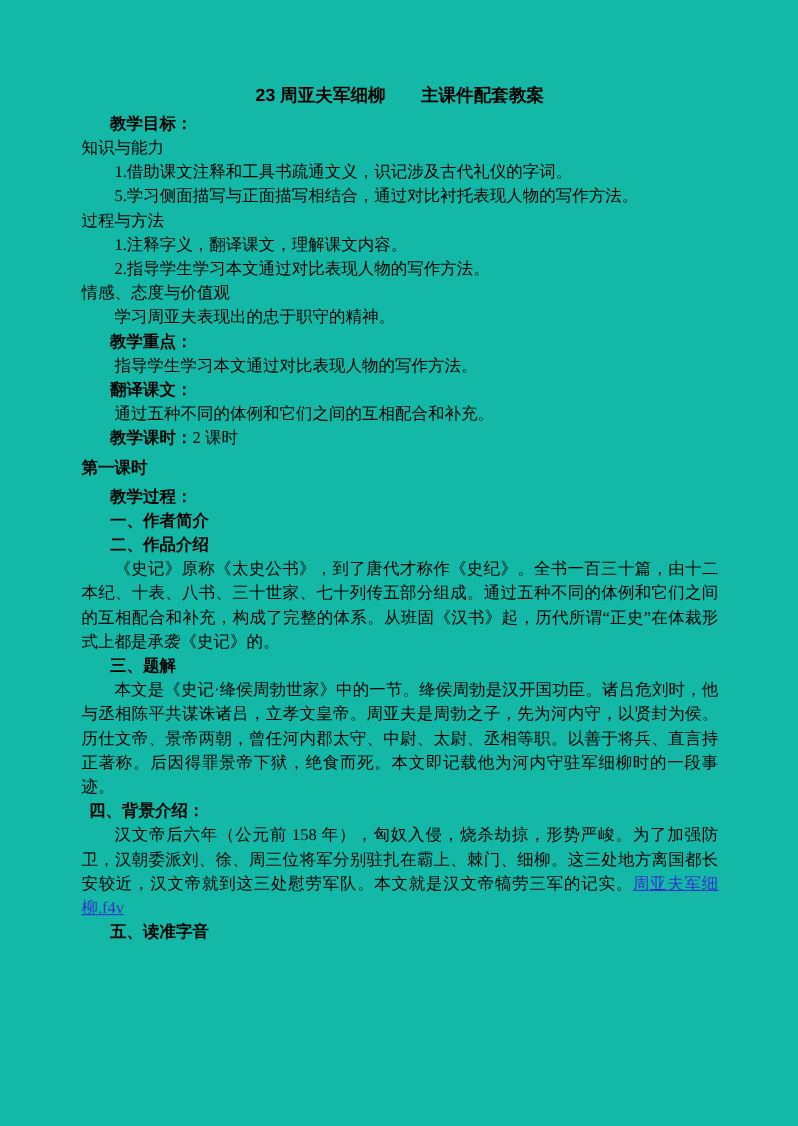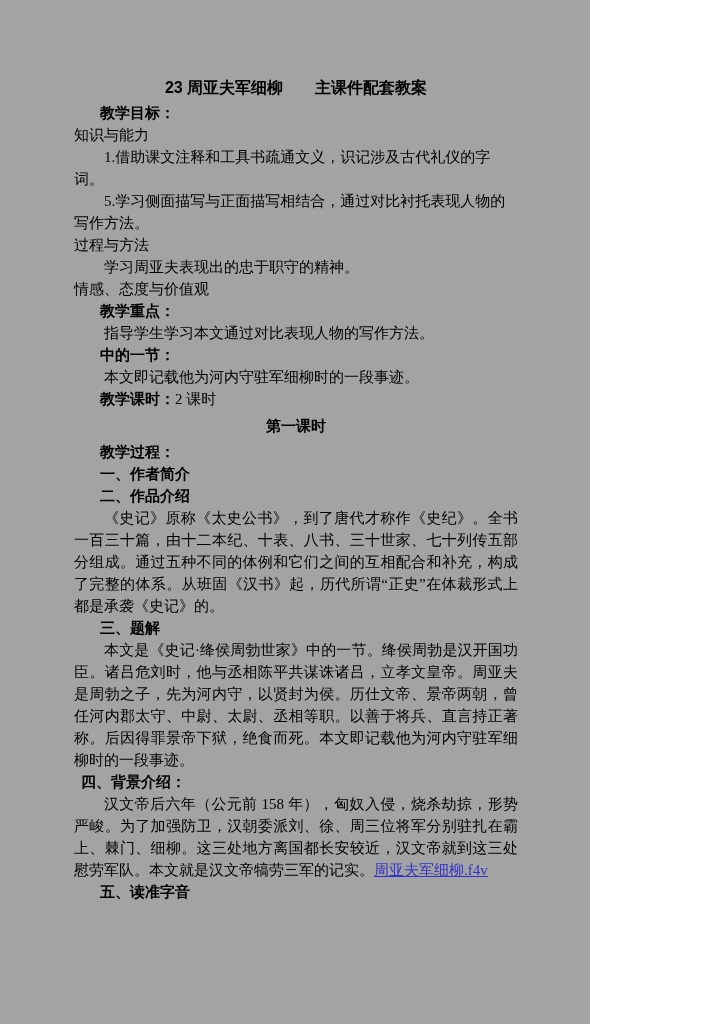--- a/index.html
+++ b/index.html
@@ -1,41 +1,40 @@
 <!DOCTYPE html>
 <html><head>
 <meta charset="utf-8">
 <style>
   html,body { margin:0; padding:0; background:#ffffff; }
   .page {
     position:relative;
-    width:590px; height:1024px;
+    width:725px; height:1024px;
     box-sizing:border-box;
-    background:#a3a3a3;
+    background:#14b8a6;
     padding:76px 72px 0 74px;
     font-family:"Liberation Serif","DejaVu Serif",serif;
     font-size:15px;
     line-height:22px;
     color:#000000;
     overflow:hidden;
   }
   .title {
     font-size:16px;
     font-weight:bold;
     text-align:center;
     margin:0 0 2px 0;
     line-height:24px;
     font-family:"Liberation Sans","DejaVu Sans",sans-serif;
   }
   .line { margin:0; }
   .bold { font-weight:bold; font-family:"Liberation Sans","DejaVu Sans",sans-serif;padding-left:26px; }
   .indent { text-indent:2em; }
   .para { margin:0; text-indent:2em; text-align:justify; }
   .center-heading {
-    text-align:center;
     font-weight:bold;
     font-family:"Liberation Sans","DejaVu Sans",sans-serif;
     margin:5px 0 4px 0;
   }
   .small-indent { padding-left:7px; }
   a.doc-link {
     color:#3333cc;
     text-decoration:underline;
     cursor:pointer;
   }
@@ -46,28 +45,30 @@
 
 <div class="page">
 
   <h1 class="title">23 周亚夫军细柳　　主课件配套教案</h1>
 
   <div class="line bold">教学目标：</div>
   <div class="line">知识与能力</div>
   <div class="line indent">1.借助课文注释和工具书疏通文义，识记涉及古代礼仪的字词。</div>
   <div class="line indent">5.学习侧面描写与正面描写相结合，通过对比衬托表现人物的写作方法。</div>
   <div class="line">过程与方法</div>
+  <div class="line indent">1.注释字义，翻译课文，理解课文内容。</div>
+  <div class="line indent">2.指导学生学习本文通过对比表现人物的写作方法。</div>
+  <div class="line">情感、态度与价值观</div>
   <div class="line indent">学习周亚夫表现出的忠于职守的精神。</div>
-  <div class="line">情感、态度与价值观</div>
 
   <div class="line bold">教学重点：</div>
   <div class="line indent">指导学生学习本文通过对比表现人物的写作方法。</div>
 
-  <div class="line bold">中的一节：</div>
-  <div class="line indent">本文即记载他为河内守驻军细柳时的一段事迹。</div>
+  <div class="line bold">翻译课文：</div>
+  <div class="line indent">通过五种不同的体例和它们之间的互相配合和补充。</div>
 
   <div class="line"><span class="bold">教学课时：</span><span class="hours-value">2 课时</span></div>
 
   <div class="center-heading">第一课时</div>
 
   <div class="line bold">教学过程：</div>
 
   <div class="line bold">一、作者简介</div>
 
   <div class="line bold">二、作品介绍</div>

